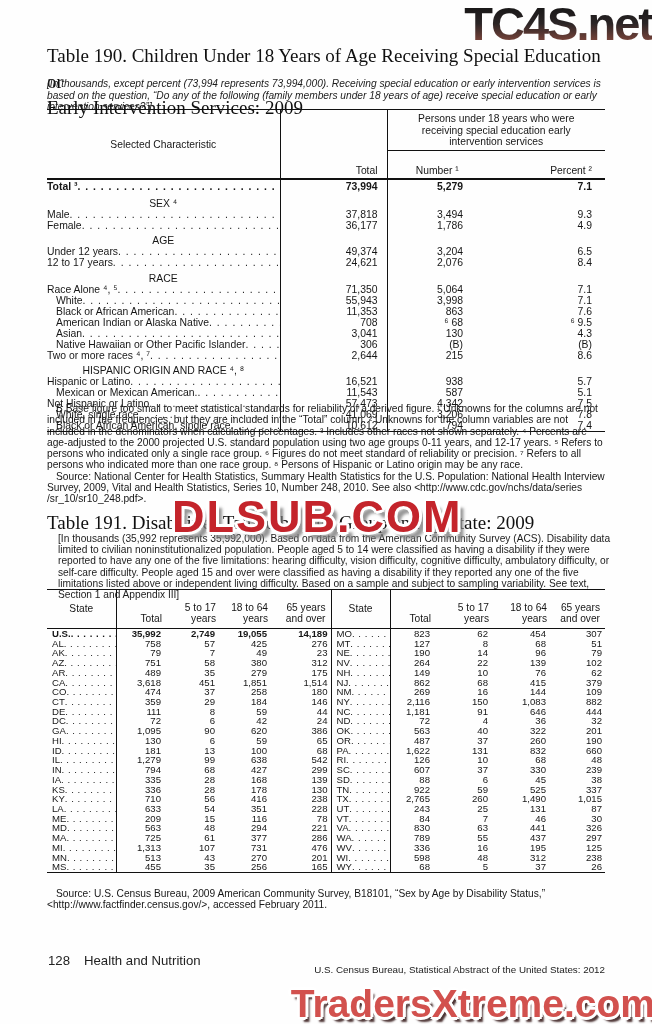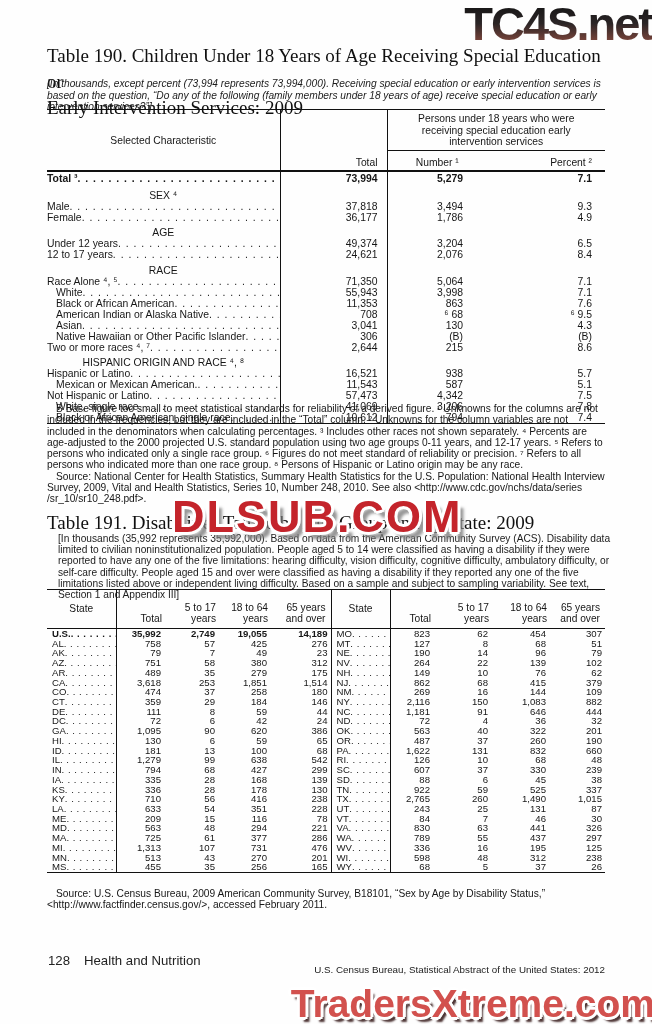--- a/index.html
+++ b/index.html
@@ -61,21 +61,21 @@
   
   .t190-wrap { top:109px; }
   .t190 { border-top:1.5px solid #111; border-bottom:1.5px solid #111; font-size:10.4px; }
   .t190 thead { border-bottom:2px solid #111; }
   .t190 .stub { border-right:1px solid #111; }
   .t190 .c-total { border-right:1px solid #111; }
   .t190 th { font-size:10.3px;margin-left:32px; }
   .t190 .h-stub { text-align:center; vertical-align:middle; }
   .t190 .h-total { text-align:right; vertical-align:bottom; padding:0 9px 2px 0; }
   .t190 .h-group { text-align:center; vertical-align:middle; line-height:11.5px; padding:3px 10px 2px; border-bottom:1px solid #111; height:30px; }
-  .t190 .h-num { text-align:center; vertical-align:bottom; padding-bottom:2px; height:21px; }
+  .t190 .h-num { text-align:center; vertical-align:bottom; padding-bottom:2px; height:29px; }
   .t190 .h-pct { text-align:right; vertical-align:bottom; padding:0 13px 2px 0; }
   .t190 td { line-height:11px; vertical-align:bottom; padding:0; }
   .t190 .c-total { text-align:right; padding-right:9px; }
   .t190 .c-num { text-align:right; padding-right:24px;margin-left:28px; }
   .t190 .c-pct { text-align:right; padding-right:13px; }
   .t190 .stub .leader { padding-left:0; }
   .t190 .ind .leader { padding-left:9px; }
   .t190 .sec { text-align:center; }
   .t190 .sec-row td { padding-top:4.5px; }
   .t190 .bold-row td { line-height:13px; }
@@ -499,21 +499,21 @@
             <td class="v last">62</td>
           </tr>
           <tr>
             <td class="st b-r">
               <div class="leader">
                 <span class="lab">CA</span>
                 <span class="dots"></span>
               </div>
             </td>
             <td class="v">3,618</td>
-            <td class="v">253</td>
+            <td class="v">451</td>
             <td class="v">1,851</td>
             <td class="v last b-r">1,514</td>
             <td class="st b-r">
               <div class="leader">
                 <span class="lab">NJ</span>
                 <span class="dots"></span>
               </div>
             </td>
             <td class="v">862</td>
             <td class="v">68</td>

